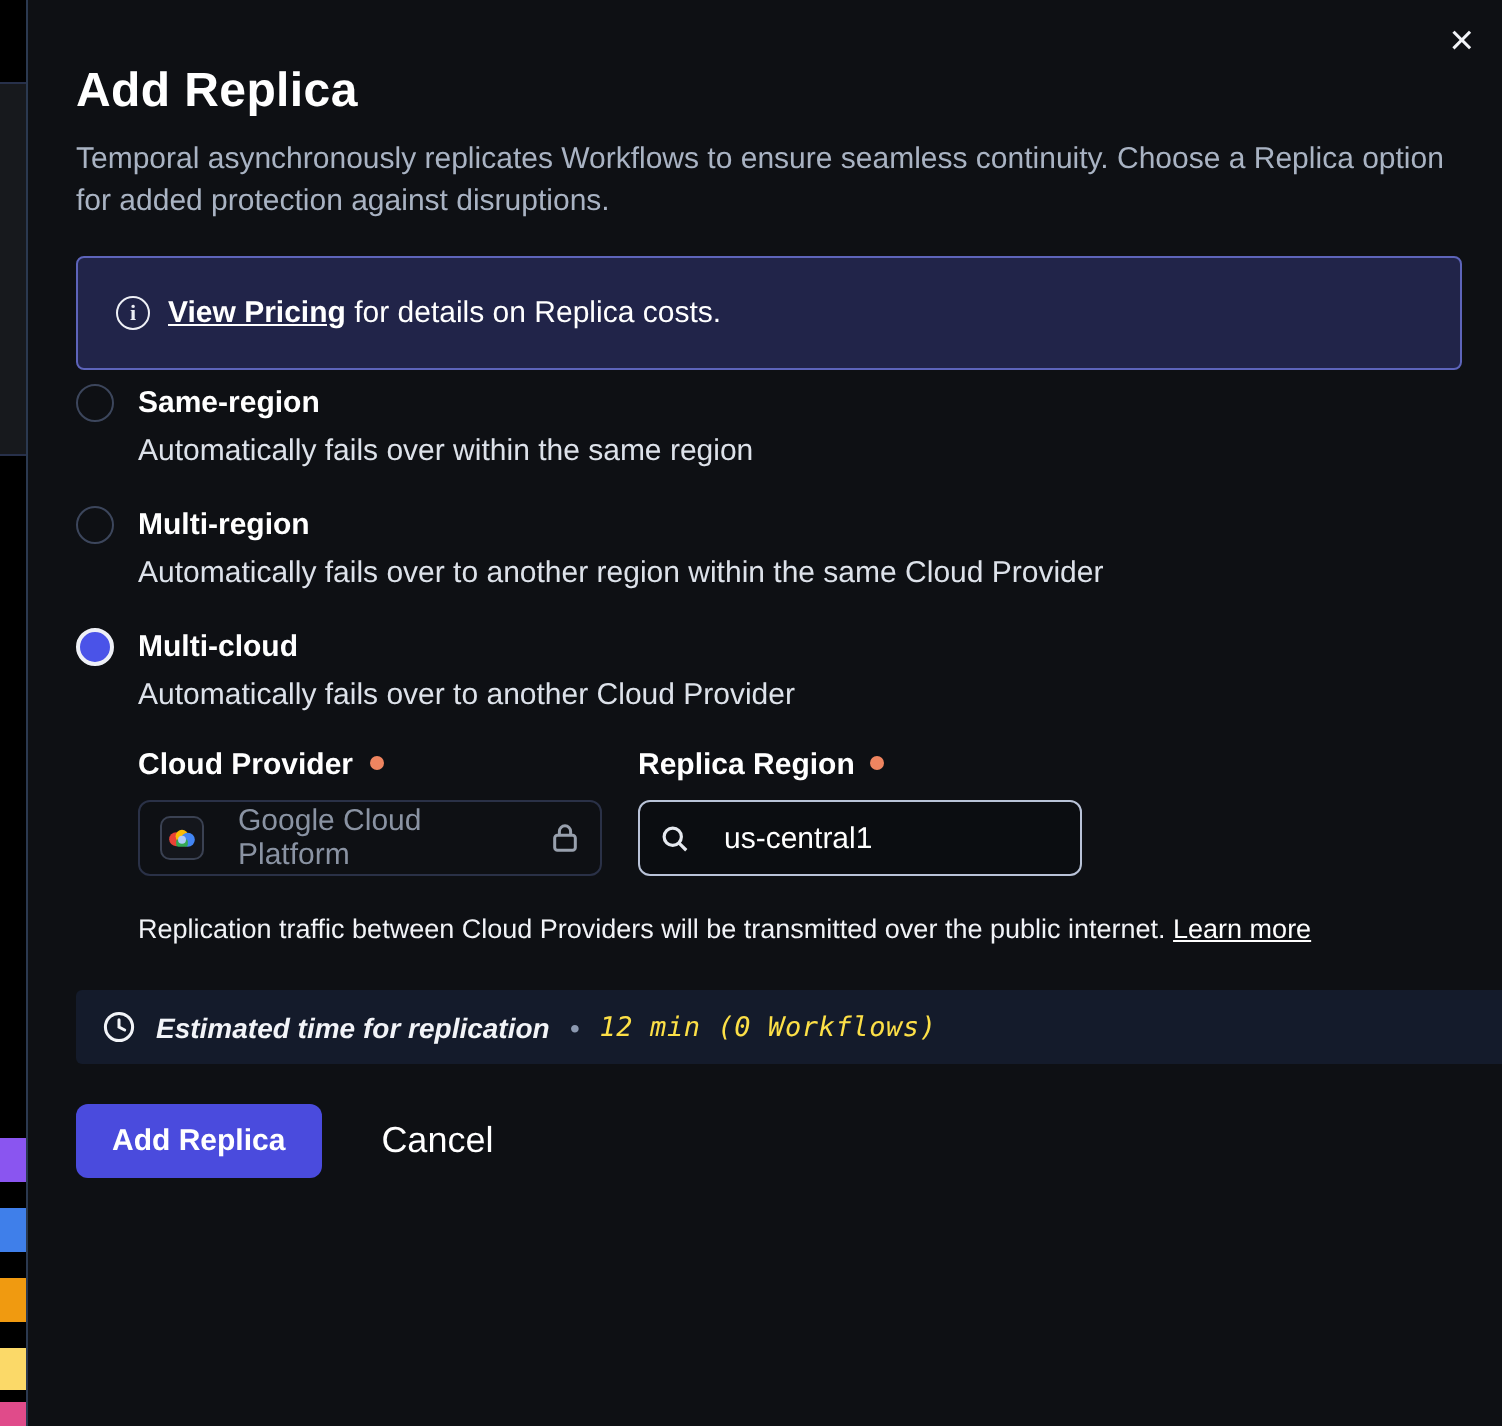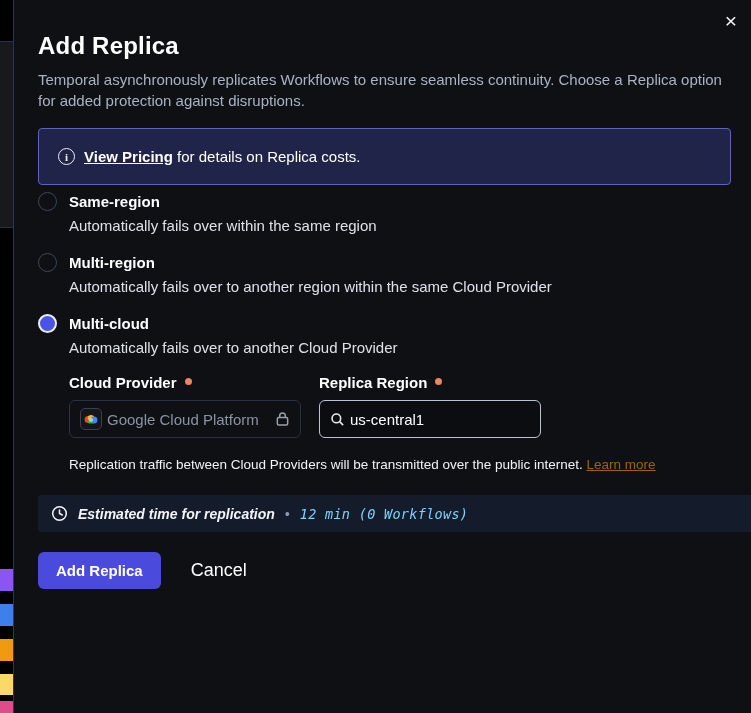--- a/index.html
+++ b/index.html
@@ -81,47 +81,47 @@
 
   
   .subform { margin-left: 31px; margin-top: 18px; }
   .field-row { display: flex; gap: 18px; }
   .field-col1 { width: 232px; }
   .field-col2 { width: 222px; }
   .field-label { font-size: 15px; font-weight: 700; display: flex; align-items: center; }
   .req-dot { width: 7px; height: 7px; border-radius: 50%; background: #ef8560; margin-left: 8px; margin-top: -2px; }
   .field-box {
     margin-top: 9px; height: 38px; border-radius: 6px;
-    display: flex; align-items: center; padding: 0 10px; gap: 5px;
+    display: flex; align-items: center; padding: 0 10px; gap: 17px;
     font-size: 15px;
   }
   .provider-box { border: 1px solid #2a3147; background: #0e1014; color: #8a93a3; }
   .provider-box .lock-wrap { margin-left: auto; }
   .gcp-badge {
     width: 22px; height: 22px; border: 1px solid #3a4152; border-radius: 5px;
     background: #14161c; display: flex; align-items: center; justify-content: center;
     flex: 0 0 auto;
   }
   .region-box { border: 1px solid #b9c3d8; background: #0b0d11; color: #fff; }
   .note {
     margin-top: 19px; font-size: 13.5px; color: #f1f3f7;
   }
-  .note a { color: #a16207; text-decoration: underline; }
+  .note a { color: #ffffff; text-decoration: underline; }
 
   
   .estimate-banner {
     margin-top: 23px; height: 37px; width: 724px;
     background: #141b2b; border-radius: 3px;
     display: flex; align-items: center; padding: 0 13px; gap: 10px; font-style: italic;
   }
   .estimate-label { font-size: 14px; font-weight: 700; color: #f2f4f8; }
   .estimate-sep { color: #8c99b0; font-size: 14px; }
   .estimate-value {
     font-family: "DejaVu Sans Mono", monospace;
-    font-size: 13.5px; color: #7dd3fc; letter-spacing: .3px;
+    font-size: 13.5px; color: #fde047; letter-spacing: .3px;
   }
 
   
   .actions { margin-top: 20px; display: flex; align-items: center; }
   .btn-primary {
     background: #4a4bdd; color: #fff; border: none; border-radius: 6px;
     font-size: 15px; font-weight: 700; padding: 10px 18px; cursor: pointer;
     font-family: "Liberation Sans", sans-serif;
   }
   .btn-secondary {

